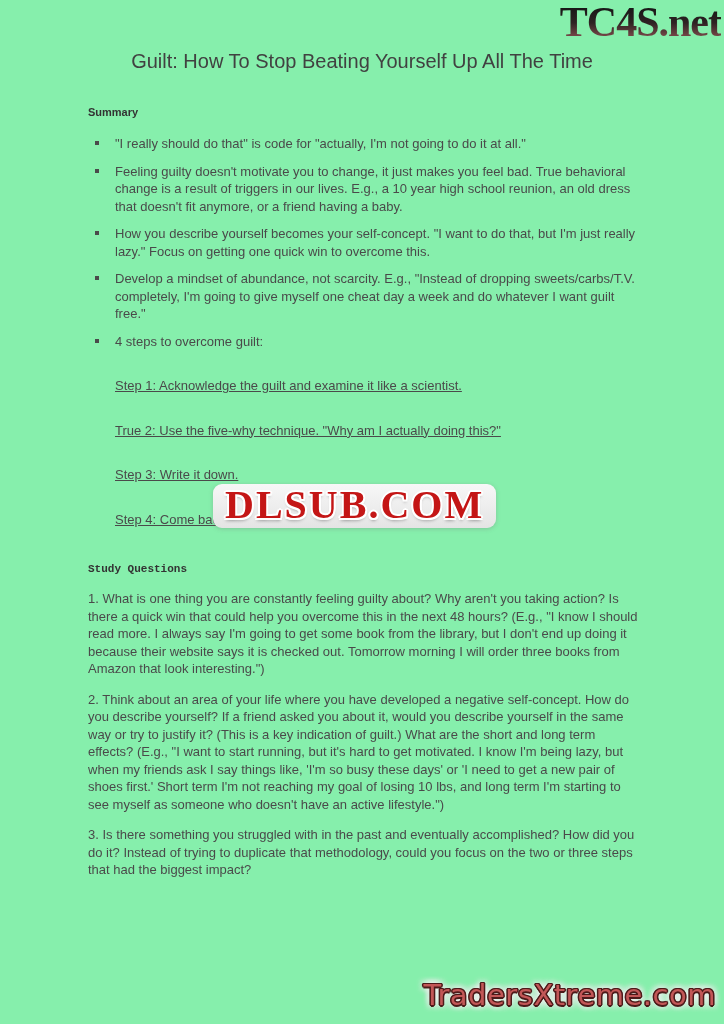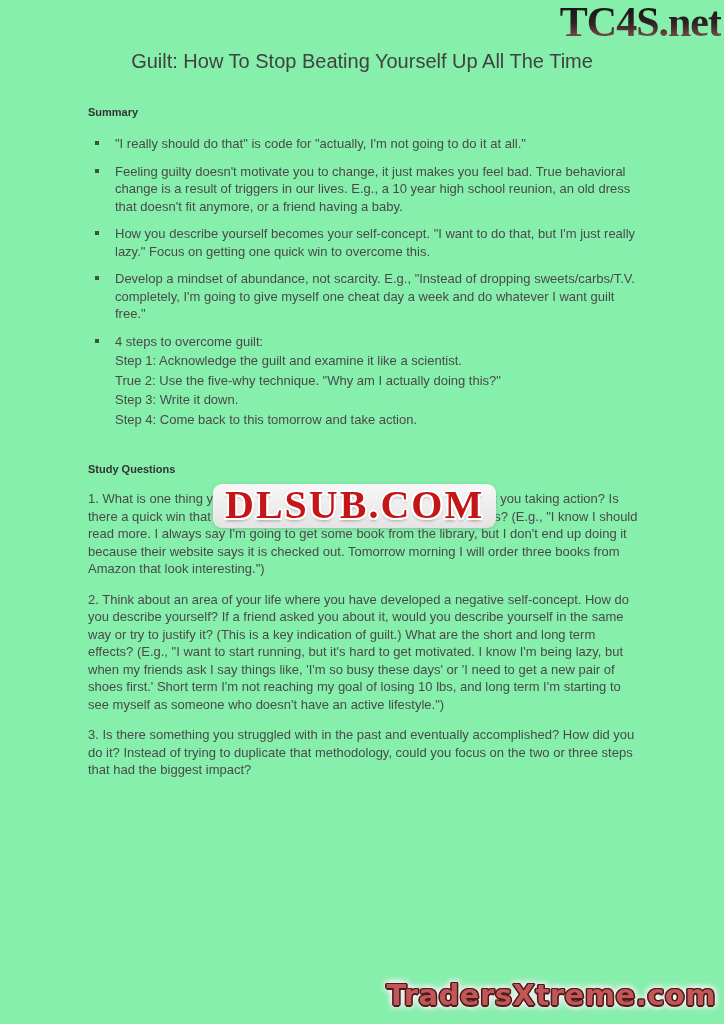--- a/index.html
+++ b/index.html
@@ -69,25 +69,27 @@
   }
   .bullet-sq {
     position: absolute;
     left: 7px;
     top: 6px;
     width: 4px;
     height: 4px;
     background: #4a4a4a;
   }
   .step-line {
-    margin: 2px 0 0 0;
+    margin: 27px 0 0 0;
+    text-decoration: underline;
   }
   .study-heading {
     margin-top: 33px;
     margin-bottom: 5px;
+    font-family: Liberation Mono, monospace;
   }
   .question {
     margin: 13px 0 0 0;
   }
   .question.first {
     margin-top: 12px;
   }
   
   .dlsub-logo {
     position: absolute;
@@ -107,21 +109,21 @@
       2px 0 0 #ffffff, -2px 0 0 #ffffff, 0 2px 0 #ffffff, 0 -2px 0 #ffffff,
       1.5px 1.5px 0 #ffffff, -1.5px -1.5px 0 #ffffff, 1.5px -1.5px 0 #ffffff, -1.5px 1.5px 0 #ffffff,
       0 3px 3px rgba(100,100,100,0.55);
   }
   
   .traders-logo {
     position: absolute;
     right: 8px;
     bottom: 12px;
     font-family: "DejaVu Sans", "Liberation Sans", sans-serif;
-    font-weight: bold;
+    font-weight: normal;
     font-size: 29px;
     letter-spacing: 0.5px;
     color: #c25757;
     text-shadow:
       1.5px 0 0 #4d1a1a, -1.5px 0 0 #4d1a1a, 0 1.5px 0 #4d1a1a, 0 -1.5px 0 #4d1a1a,
       1px 1px 0 #4d1a1a, -1px -1px 0 #4d1a1a, 1px -1px 0 #4d1a1a, -1px 1px 0 #4d1a1a,
       0 0 6px #ffffff, 3px 3px 5px #e8e8e8, -3px 3px 5px #e8e8e8, 3px -3px 5px #e8e8e8, -3px -3px 5px #e8e8e8;
   }
 </style>
 </head>

